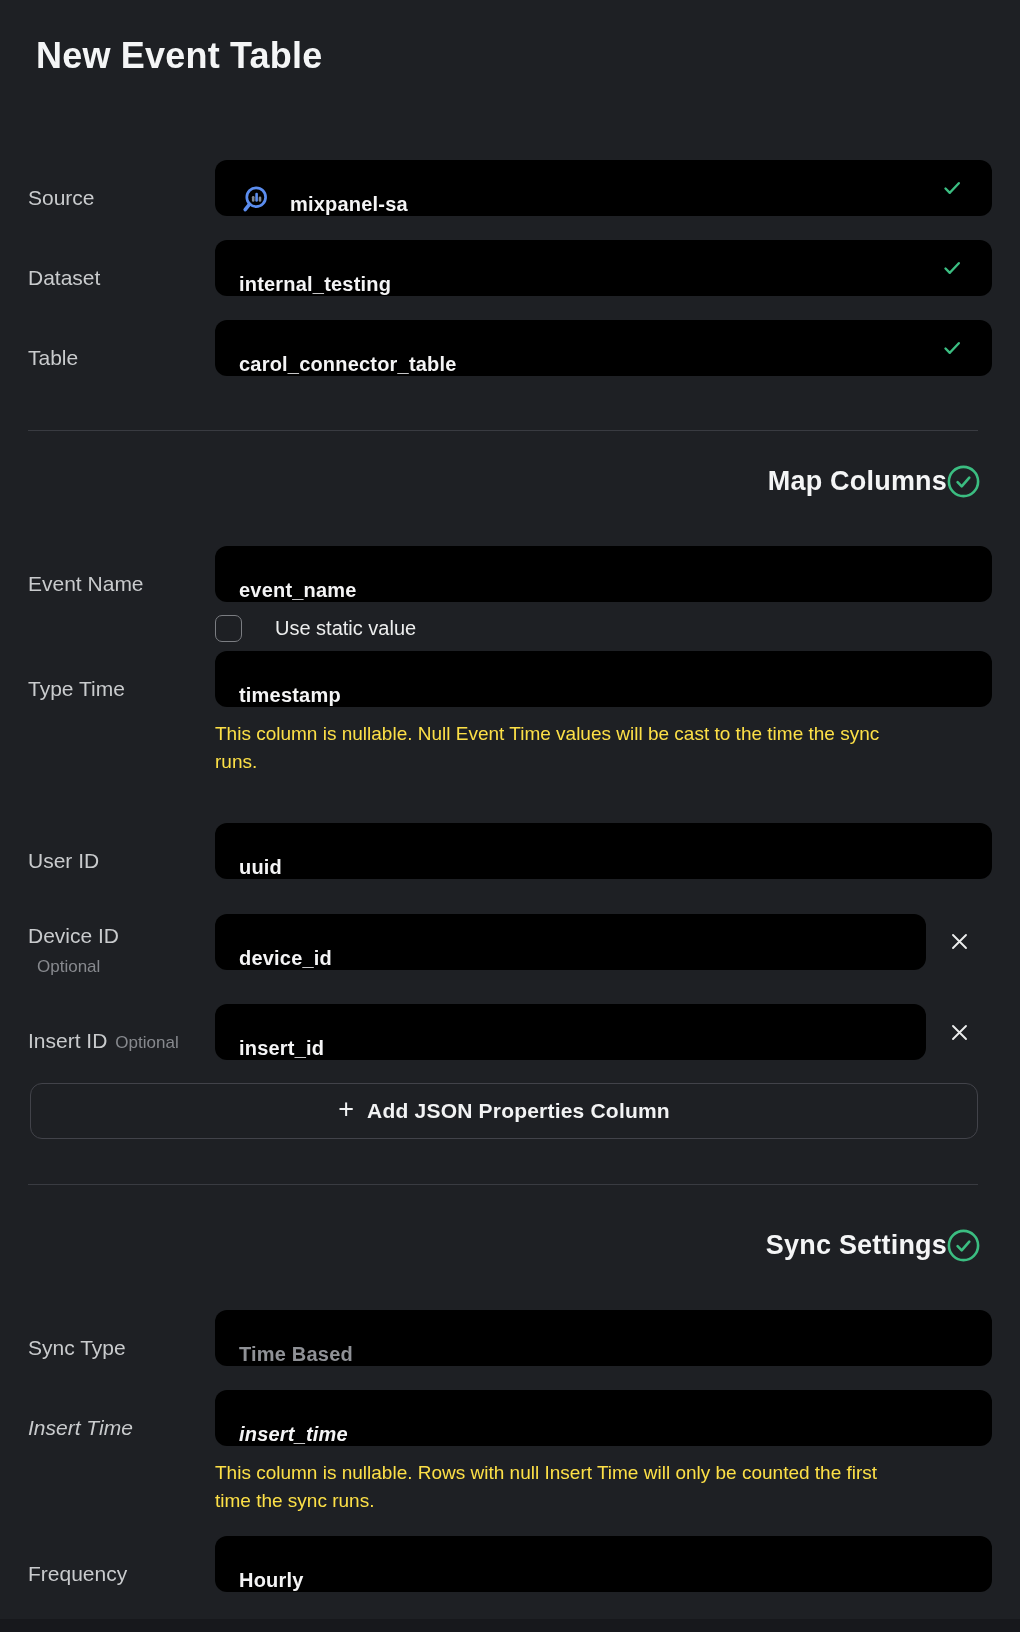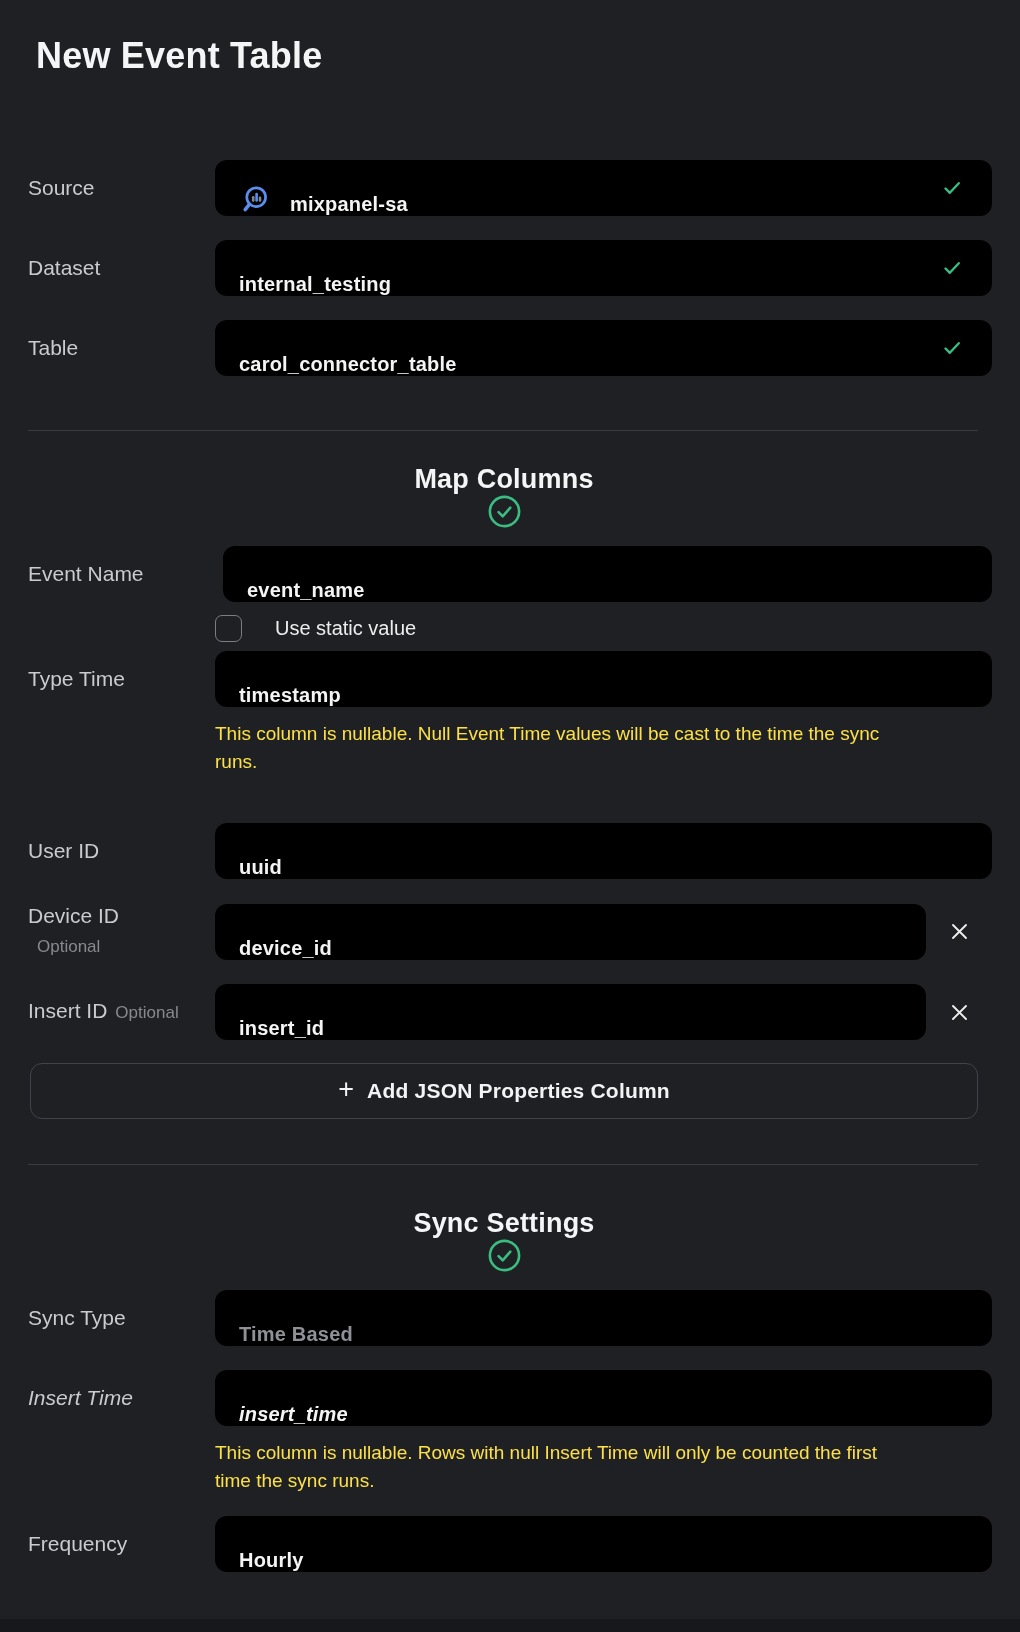--- a/index.html
+++ b/index.html
@@ -22,20 +22,21 @@
   }
 
   .section-rows { margin-top: 88px; }
   .form-row { display: flex; align-items: center; min-height: 56px; }
   .form-row + .form-row { margin-top: 24px; }
 
   .row-label {
     width: 187px; flex-shrink: 0;
     font-size: 21px; color: #c9cbcd;
     line-height: 26px;
+    margin-top: 20px;
   }
   .row-label .sub {
     display: block; font-size: 17px; color: #87898e;
     padding-left: 9px; margin-top: 5px;
   }
   .row-label .sub-inline {
     font-size: 17px; color: #87898e; font-weight: normal; margin-left: 8px;
   }
 
   .text-input {
@@ -56,28 +57,28 @@
     width: 66px; flex-shrink: 0; align-self: stretch;
     display: flex; align-items: center; justify-content: center;
     background: none; border: none; padding: 0; cursor: pointer;
   }
 
   .divider { height: 1px; background: #393b41; margin-top: 54px; margin-right: 14px; }
   .divider.d2 { margin-top: 45px; }
 
   .section-header {
     margin-top: 33px; height: 34px; padding-right: 12px;
-    display: flex; align-items: center; justify-content: space-between; flex-direction: column;
+    display: flex; align-items: center; justify-content: flex-end;
   }
   .section-header.sync { margin-top: 43px; }
   .section-header h2 {
     margin: 0; font-size: 27px; font-weight: bold; color: #f4f5f6; letter-spacing: .2px;
   }
 
-  .first-row { margin-top: 48px; gap: 8px; }
+  .first-row { margin-top: 48px; }
   .checkbox-row {
     margin-top: 12px; margin-left: 187px; height: 28px;
     display: flex; align-items: center; gap: 33px;
   }
   .checkbox {
     width: 27px; height: 27px; flex-shrink: 0;
     border: 1.5px solid #7b7d82; border-radius: 7px;
     background: transparent; padding: 0; cursor: pointer;
   }
   .checkbox-label { font-size: 20px; color: #eceded; }

